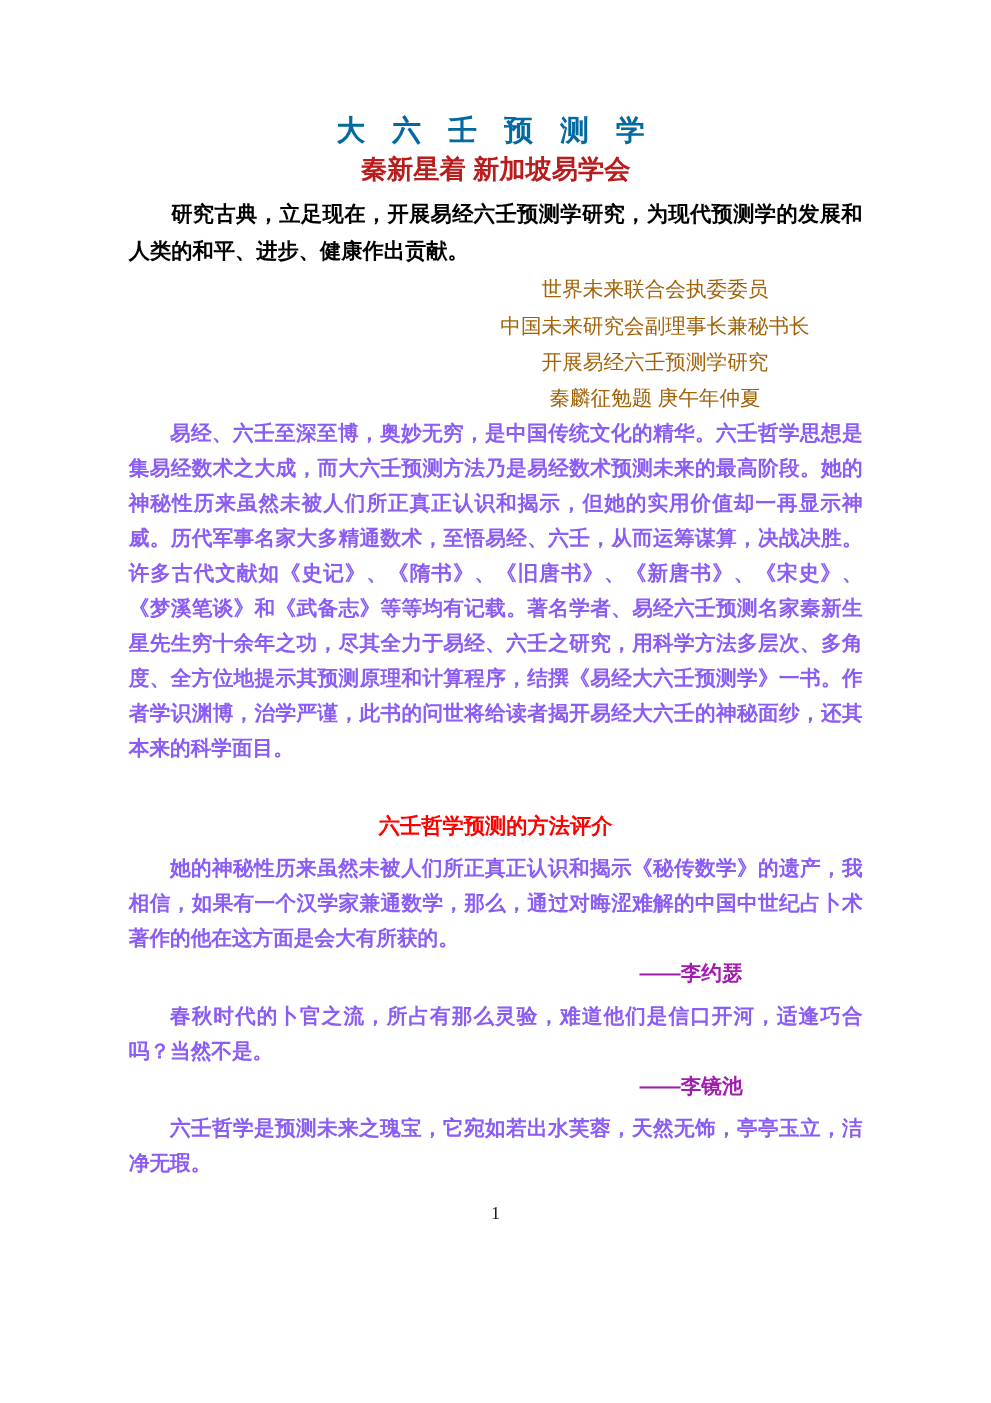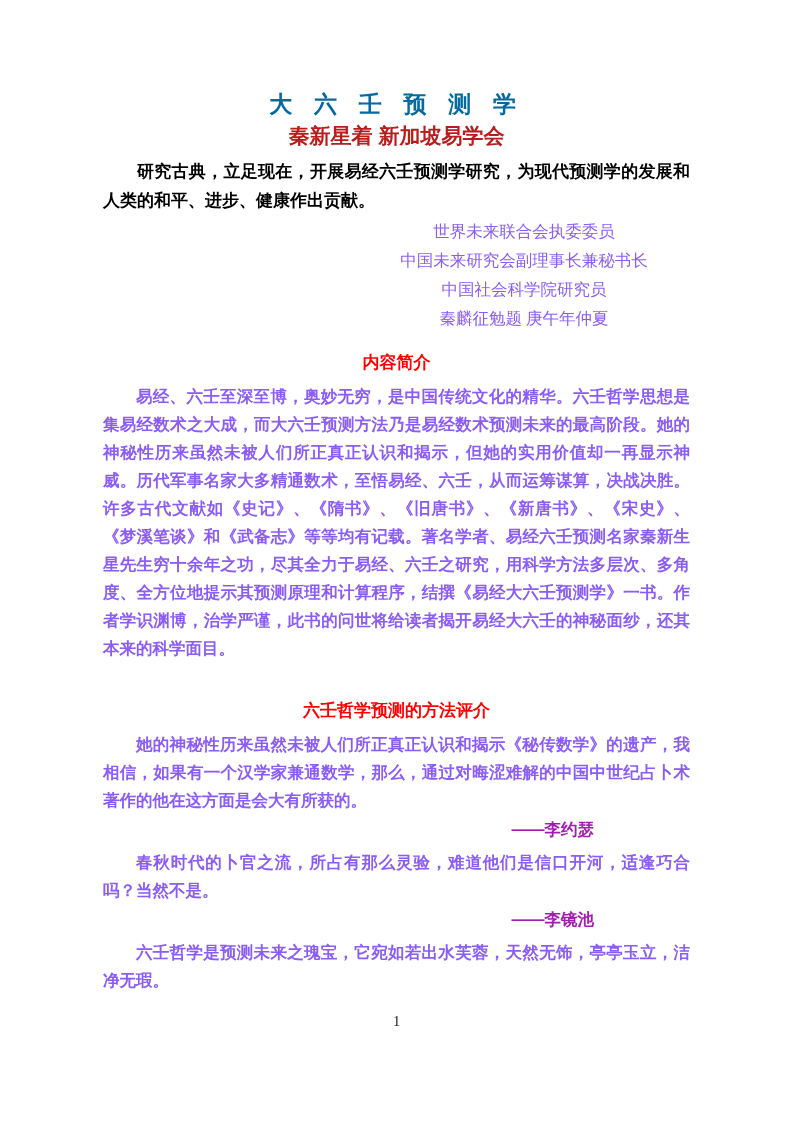--- a/index.html
+++ b/index.html
@@ -47,21 +47,21 @@
     color: #000000;
     line-height: 29px;
     text-indent: 2em;
     text-align: justify;
   }
   .credentials {
     margin: 2px 26px 0 auto;
     width: 280px;
     text-align: center;
     line-height: 29px;
-    color: #8b5cf6;
+    color: #a16207;
   }
   .section-heading {
     margin: 18px 0 8px 0;
     text-align: center;
     font-family: "Liberation Sans", "DejaVu Sans", sans-serif;
     font-size: 17px;
     font-weight: bold;
     color: #ff0000;
     line-height: 24px;
   }
@@ -101,25 +101,24 @@
 
   <h1 class="title">大 六 壬 预 测 学</h1>
 
   <div class="byline">秦新星着 新加坡易学会</div>
 
   <p class="mission">研究古典，立足现在，开展易经六壬预测学研究，为现代预测学的发展和人类的和平、进步、健康作出贡献。</p>
 
   <div class="credentials">
     <div>世界未来联合会执委委员</div>
     <div>中国未来研究会副理事长兼秘书长</div>
-    <div>中国社会科学院研究员</div>
+    <div>开展易经六壬预测学研究</div>
     <div>秦麟征勉题 庚午年仲夏</div>
   </div>
 
-  <h2 class="section-heading">内容简介</h2>
 
   <p class="body-para">易经、六壬至深至博，奥妙无穷，是中国传统文化的精华。六壬哲学思想是集易经数术之大成，而大六壬预测方法乃是易经数术预测未来的最高阶段。她的神秘性历来虽然未被人们所正真正认识和揭示，但她的实用价值却一再显示神威。历代军事名家大多精通数术，至悟易经、六壬，从而运筹谋算，决战决胜。许多古代文献如《史记》、《隋书》、《旧唐书》、《新唐书》、《宋史》、《梦溪笔谈》和《武备志》等等均有记载。著名学者、易经六壬预测名家秦新生星先生穷十余年之功，尽其全力于易经、六壬之研究，用科学方法多层次、多角度、全方位地提示其预测原理和计算程序，结撰《易经大六壬预测学》一书。作者学识渊博，治学严谨，此书的问世将给读者揭开易经大六壬的神秘面纱，还其本来的科学面目。</p>
 
 
   <h2 class="section-heading second">六壬哲学预测的方法评介</h2>
 
   <p class="body-para">她的神秘性历来虽然未被人们所正真正认识和揭示《秘传数学》的遗产，我相信，如果有一个汉学家兼通数学，那么，通过对晦涩难解的中国中世纪占卜术著作的他在这方面是会大有所获的。</p>
 
   <p class="attribution">——李约瑟</p>
 

